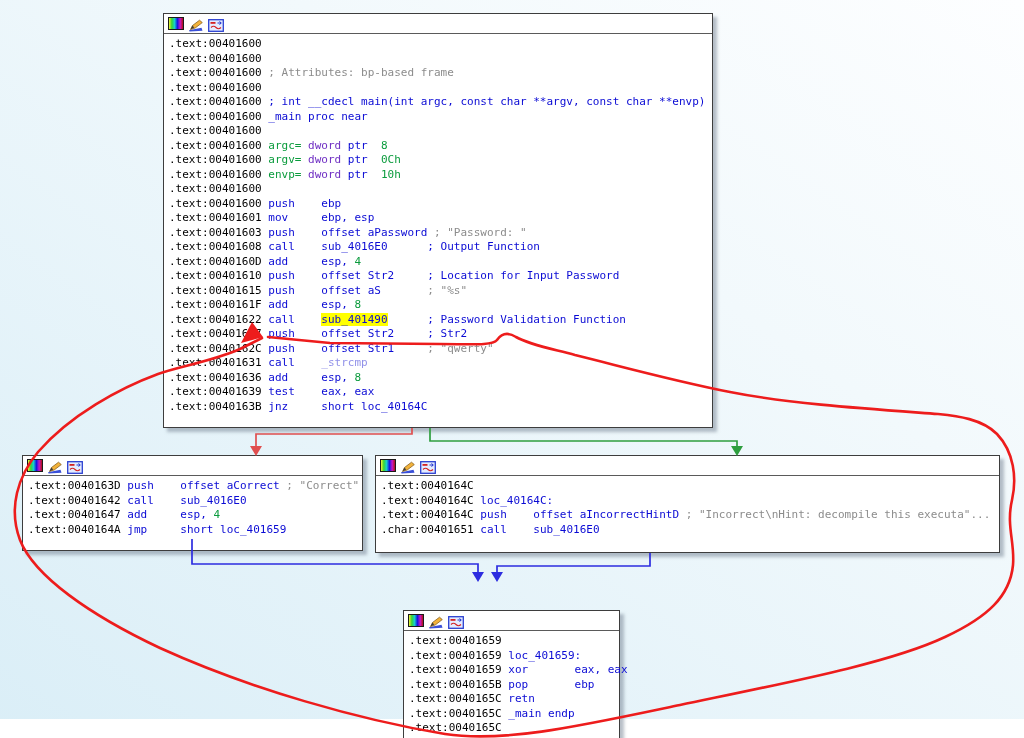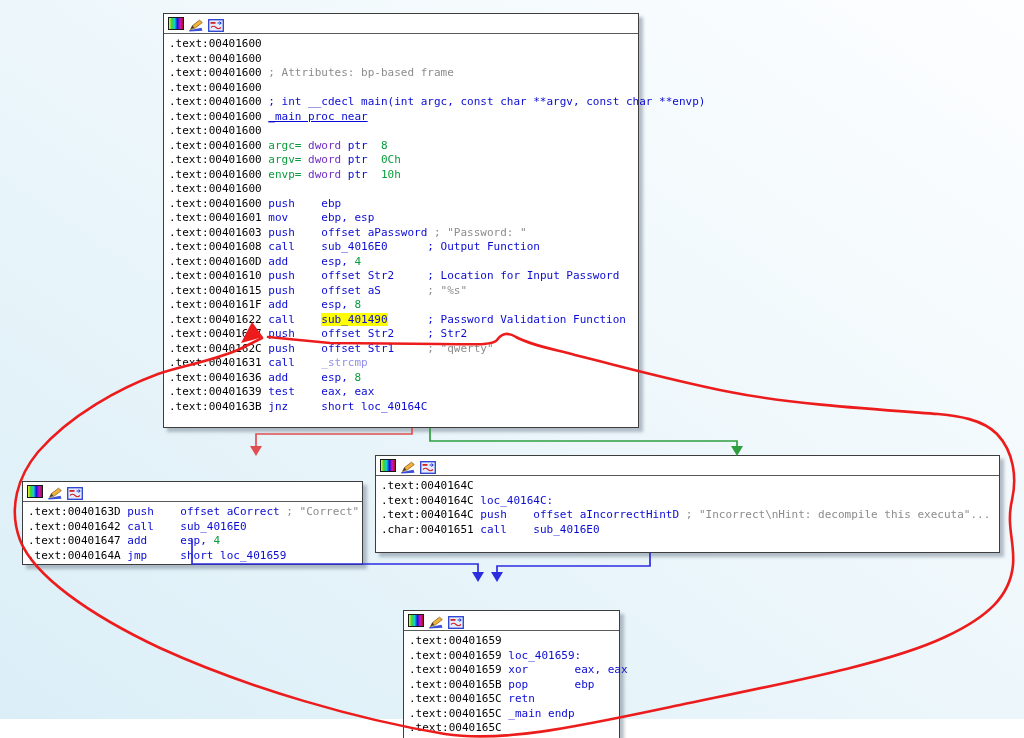--- a/index.html
+++ b/index.html
@@ -23,21 +23,21 @@
   .code{padding:3px 4px 2px 5px;}
   .line{white-space:pre;font-size:11px;line-height:14.5px;height:14.5px;}
   svg.overlay{position:absolute;left:0;top:0;z-index:5;pointer-events:none;}
 </style>
 </head>
 <body>
 
 <div class="canvas">
   <div class="bottom-strip"></div>
   <div id="nodes">
-      <div class="node" style="left: 163px; top: 13px; width: 476px; height: 415px;">
+      <div class="node" style="left: 163px; top: 13px; width: 550px; height: 415px;">
         <div class="titlebar">
   <span class="nicon palette"></span>
   <span class="nicon">
     <svg width="16" height="13" viewBox="0 0 16 13">
       <path d="M1 11.2 L13.5 8.8 L14.5 11.8 L1.5 12.6 Z" fill="#3a50d8"></path>
       <path d="M2.5 10.5 L4.5 6.5 L11.5 1.2 L14.3 3.6 L7.2 9 Z" fill="#f2b23a" stroke="#7a5210" stroke-width="0.7"></path>
       <path d="M2.5 10.5 L4.5 6.5 L6.2 8.6 Z" fill="#3c3c3c"></path>
     </svg>
   </span>
   <span class="nicon">
@@ -48,21 +48,21 @@
       <path d="M9.5 4 h3.5 m-1.5 -1.5 l1.8 1.5 -1.8 1.5" stroke="#2233cc" fill="none" stroke-width="1"></path>
     </svg>
   </span>
 </div>
         <div class="code">
           <div class="line"><span style="color: rgb(0, 0, 0);">.text:00401600</span></div>
           <div class="line"><span style="color: rgb(0, 0, 0);">.text:00401600</span></div>
           <div class="line"><span style="color: rgb(0, 0, 0);">.text:00401600 </span><span style="color: rgb(140, 140, 140);">; Attributes: bp-based frame</span></div>
           <div class="line"><span style="color: rgb(0, 0, 0);">.text:00401600</span></div>
           <div class="line"><span style="color: rgb(0, 0, 0);">.text:00401600 </span><span style="color: rgb(10, 10, 212);">; int __cdecl main(int argc, const char **argv, const char **envp)</span></div>
-          <div class="line"><span style="color: rgb(0, 0, 0);">.text:00401600 </span><span style="color: rgb(10, 10, 212); text-decoration: underline;">_main proc near</span></div>
+          <div class="line"><span style="color: rgb(0, 0, 0);">.text:00401600 </span><span style="color: rgb(10, 10, 212);">_main proc near</span></div>
           <div class="line"><span style="color: rgb(0, 0, 0);">.text:00401600</span></div>
           <div class="line"><span style="color: rgb(0, 0, 0);">.text:00401600 </span><span style="color: rgb(10, 155, 60);">argc= </span><span style="color: rgb(111, 47, 195);">dword </span><span style="color: rgb(10, 10, 212);">ptr  </span><span style="color: rgb(10, 155, 60);">8</span></div>
           <div class="line"><span style="color: rgb(0, 0, 0);">.text:00401600 </span><span style="color: rgb(10, 155, 60);">argv= </span><span style="color: rgb(111, 47, 195);">dword </span><span style="color: rgb(10, 10, 212);">ptr  </span><span style="color: rgb(10, 155, 60);">0Ch</span></div>
           <div class="line"><span style="color: rgb(0, 0, 0);">.text:00401600 </span><span style="color: rgb(10, 155, 60);">envp= </span><span style="color: rgb(111, 47, 195);">dword </span><span style="color: rgb(10, 10, 212);">ptr  </span><span style="color: rgb(10, 155, 60);">10h</span></div>
           <div class="line"><span style="color: rgb(0, 0, 0);">.text:00401600</span></div>
           <div class="line"><span style="color: rgb(0, 0, 0);">.text:00401600 </span><span style="color: rgb(10, 10, 212);">push    ebp</span></div>
           <div class="line"><span style="color: rgb(0, 0, 0);">.text:00401601 </span><span style="color: rgb(10, 10, 212);">mov     ebp, esp</span></div>
           <div class="line"><span style="color: rgb(0, 0, 0);">.text:00401603 </span><span style="color: rgb(10, 10, 212);">push    offset aPassword </span><span style="color: rgb(140, 140, 140);">; "Password: "</span></div>
           <div class="line"><span style="color: rgb(0, 0, 0);">.text:00401608 </span><span style="color: rgb(10, 10, 212);">call    sub_4016E0      </span><span style="color: rgb(10, 10, 212);">; Output Function</span></div>
           <div class="line"><span style="color: rgb(0, 0, 0);">.text:0040160D </span><span style="color: rgb(10, 10, 212);">add     esp, </span><span style="color: rgb(10, 155, 60);">4</span></div>
@@ -71,21 +71,21 @@
           <div class="line"><span style="color: rgb(0, 0, 0);">.text:0040161F </span><span style="color: rgb(10, 10, 212);">add     esp, </span><span style="color: rgb(10, 155, 60);">8</span></div>
           <div class="line"><span style="color: rgb(0, 0, 0);">.text:00401622 </span><span style="color: rgb(10, 10, 212);">call    </span><span style="color: rgb(10, 10, 212); background: rgb(255, 255, 0);">sub_401490</span><span style="color: rgb(10, 10, 212);">      </span><span style="color: rgb(10, 10, 212);">; Password Validation Function</span></div>
           <div class="line"><span style="color: rgb(0, 0, 0);">.text:00401627 </span><span style="color: rgb(10, 10, 212);">push    offset Str2     </span><span style="color: rgb(10, 10, 212);">; Str2</span></div>
           <div class="line"><span style="color: rgb(0, 0, 0);">.text:0040162C </span><span style="color: rgb(10, 10, 212);">push    offset Str1     </span><span style="color: rgb(140, 140, 140);">; "qwerty"</span></div>
           <div class="line"><span style="color: rgb(0, 0, 0); margin-top: 48px;">.text:00401631 </span><span style="color: rgb(10, 10, 212);">call    </span><span style="color: rgb(145, 145, 233);">_strcmp</span></div>
           <div class="line"><span style="color: rgb(0, 0, 0);">.text:00401636 </span><span style="color: rgb(10, 10, 212);">add     esp, </span><span style="color: rgb(10, 155, 60);">8</span></div>
           <div class="line"><span style="color: rgb(0, 0, 0);">.text:00401639 </span><span style="color: rgb(10, 10, 212);">test    eax, eax</span></div>
           <div class="line"><span style="color: rgb(0, 0, 0);">.text:0040163B </span><span style="color: rgb(10, 10, 212);">jnz     short loc_40164C</span></div>
         </div>
       </div>
-      <div class="node" style="left: 22px; top: 481px; width: 341px; height: 84px;">
+      <div class="node" style="left: 22px; top: 455px; width: 341px; height: 96px;">
         <div class="titlebar">
   <span class="nicon palette"></span>
   <span class="nicon">
     <svg width="16" height="13" viewBox="0 0 16 13">
       <path d="M1 11.2 L13.5 8.8 L14.5 11.8 L1.5 12.6 Z" fill="#3a50d8"></path>
       <path d="M2.5 10.5 L4.5 6.5 L11.5 1.2 L14.3 3.6 L7.2 9 Z" fill="#f2b23a" stroke="#7a5210" stroke-width="0.7"></path>
       <path d="M2.5 10.5 L4.5 6.5 L6.2 8.6 Z" fill="#3c3c3c"></path>
     </svg>
   </span>
   <span class="nicon">

